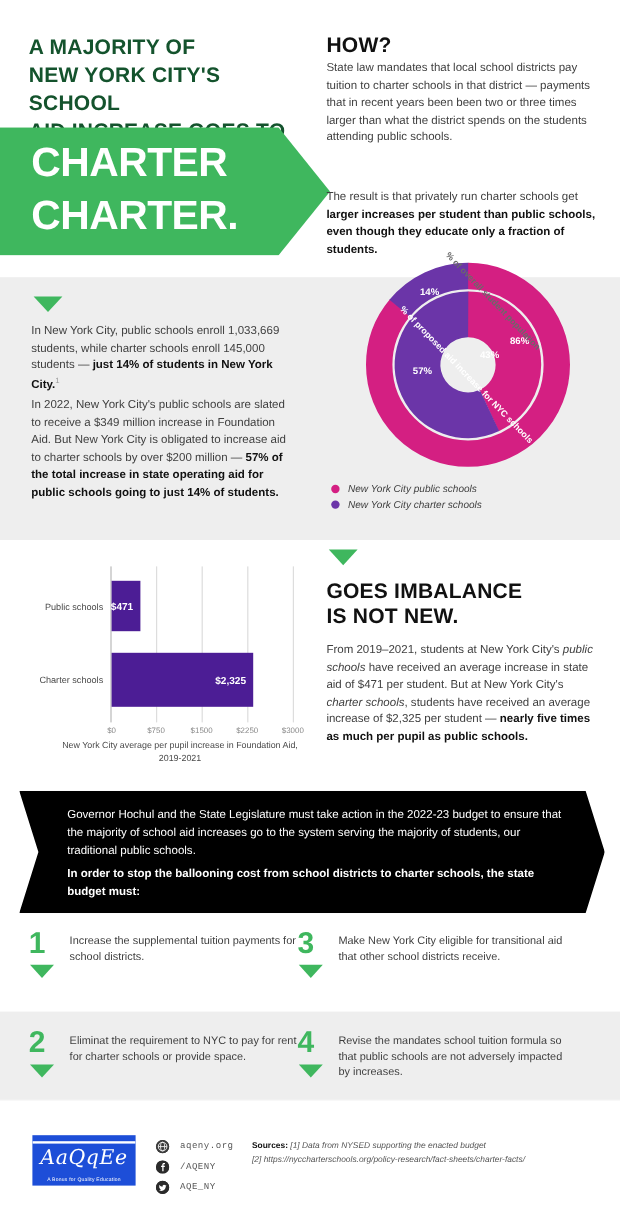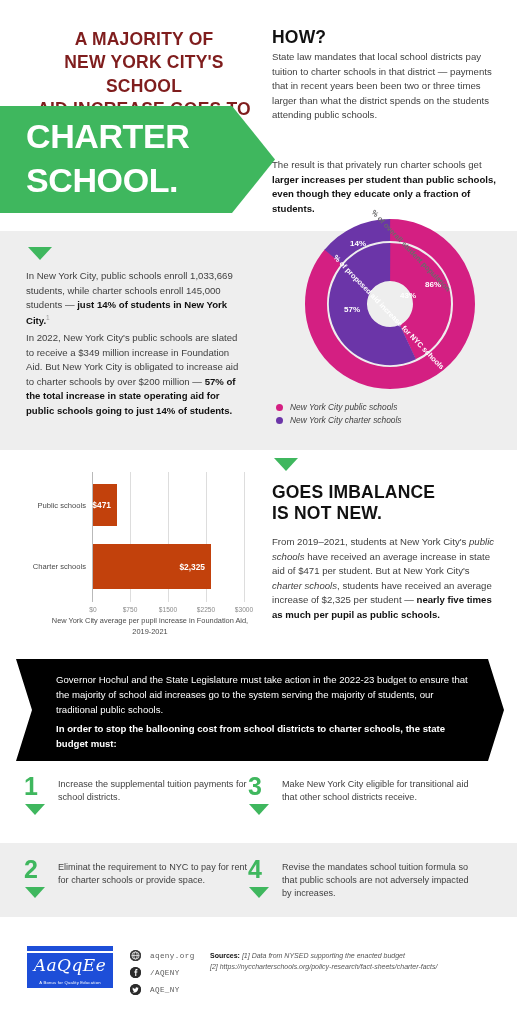--- a/index.html
+++ b/index.html
@@ -28,21 +28,21 @@
   }
   .hairline-top {
     position: absolute; left: 0; top: 916px; width: 517px; height: 1px;
     background: #eeeeee;
   }
 
   
   .headline {
     position: absolute; left: 24px; top: 28px; width: 240px;
     font-size: 17.5px; font-weight: 700; line-height: 1.33;
-    letter-spacing: 0.2px; color: #7f1d1d; text-transform: uppercase; text-align: center;
+    letter-spacing: 0.2px; color: #14532d; text-transform: uppercase;
   }
   .headline span { display: block; }
 
   .green-arrow {
     position: absolute; left: 0px; top: 106px; width: 275px; height: 107px;
     background: #3fb75e;
     clip-path: polygon(0 0, 232px 0, 275px 53.5px, 232px 107px, 0 107px);
   }
   .green-arrow .line1,
   .green-arrow .line2 {
@@ -142,21 +142,21 @@
     position: absolute; left: 78px; top: 10px; width: 152px; height: 130px;
   }
   .gridline {
     position: absolute; top: 0; width: 1px; height: 130px; background: #dddddd;
   }
   .axis-line {
     position: absolute; left: 0; top: 0; width: 1px; height: 130px;
     background: #b9b9b9;
   }
   .bar {
-    position: absolute; background: #c2410c;
+    position: absolute; background: #4c1d95;
     display: flex; align-items: center; justify-content: flex-end;
   }
   .bar-value {
     color: #ffffff; font-size: 8.4px; font-weight: 700; padding-right: 6px;
     white-space: nowrap;
   }
   .bar-cat {
     position: absolute; font-size: 7.6px; color: #4a4a4a; text-align: right;
     width: 70px; left: 2px;
   }
@@ -258,21 +258,21 @@
   <div class="hairline-top"></div>
 
   <div class="headline">
     <span>A MAJORITY OF</span>
     <span>NEW YORK CITY'S SCHOOL</span>
     <span>AID INCREASE GOES TO</span>
   </div>
 
   <div class="green-arrow">
     <div class="line1">CHARTER</div>
-    <div class="line2">SCHOOL.</div>
+    <div class="line2">CHARTER.</div>
   </div>
 
   <div class="how-title">HOW?</div>
   <div class="how-p1">State law mandates that local school districts pay tuition to charter schools in that district — payments that in recent years been been two or three times larger than what the district spends on the students attending public schools.</div>
   <div class="how-p2"><span>The result is that privately run charter schools get </span><b>larger increases per student than public schools, even though they educate only a fraction of students.</b></div>
 
   <div class="s2-tri tri"></div>
   <div class="s2-p1"><span>In New York City,  public schools enroll 1,033,669 students, while charter schools enroll 145,000 students — </span><b>just 14% of students in New York City.</b><span class="sup">1</span></div>
   <div class="s2-p2"><span>In 2022, New York City's public schools are slated to receive a $349 million increase in Foundation Aid. But New York City is obligated to increase aid to charter schools by over $200 million — </span><b>57% of the total increase in state operating aid for public schools going to just 14% of students.</b></div>
 

